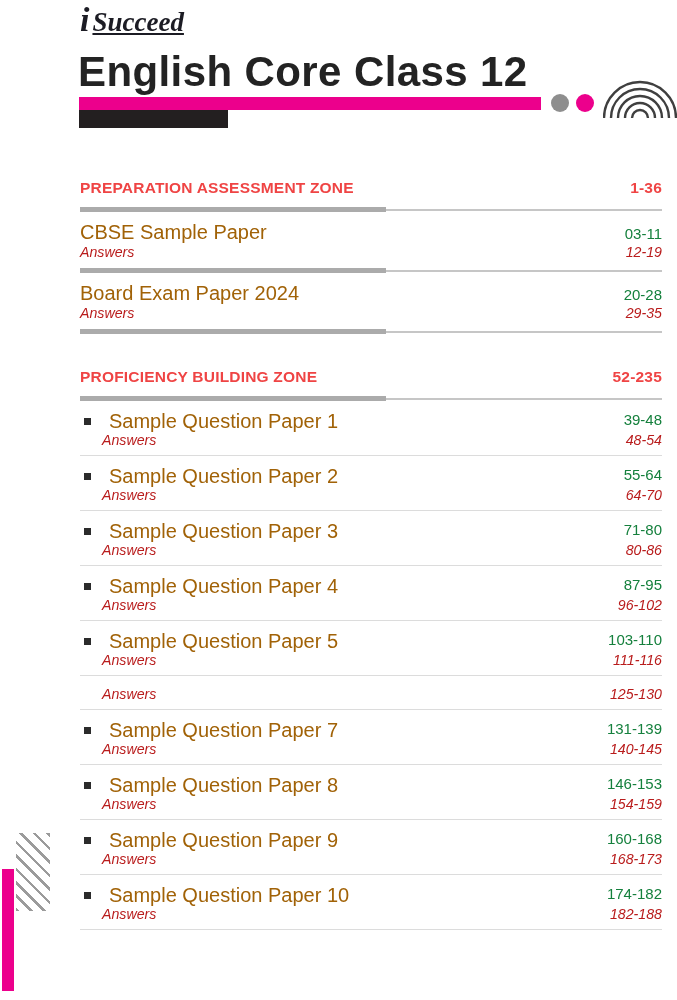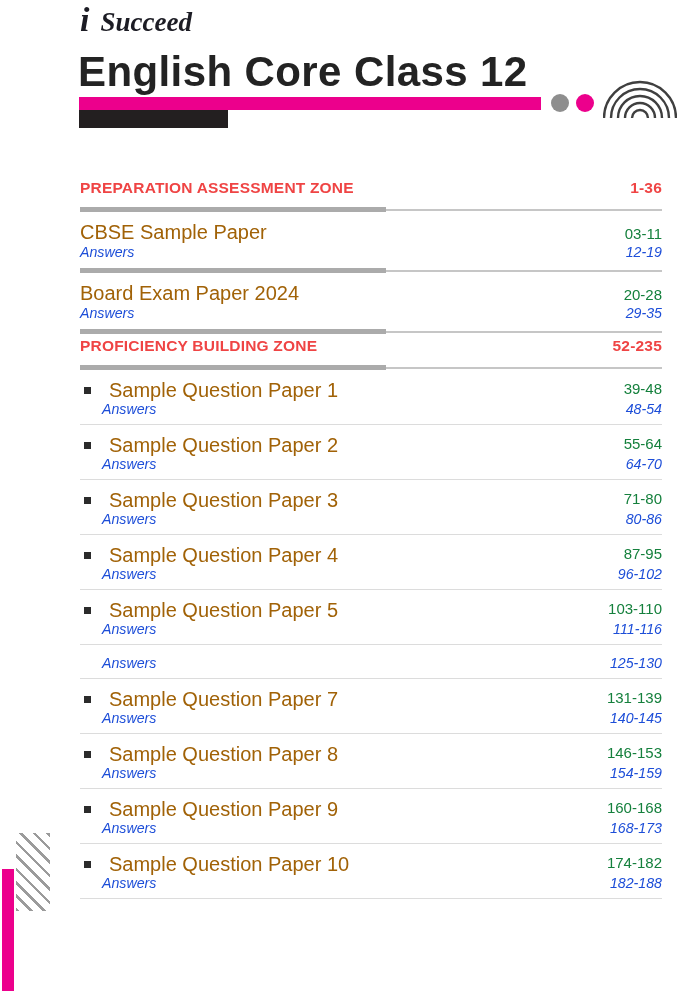--- a/index.html
+++ b/index.html
@@ -13,21 +13,21 @@
   }
 
   
   .logo{
     position:absolute;left:80px;top:2px;
     font-family:"Liberation Serif", serif;
     font-style:italic;font-weight:bold;
     color:#1c1c24;line-height:36px;white-space:nowrap;
   }
   .logo .logo-i{font-size:34px;}
-  .logo .logo-name{font-size:27px;margin-left:11px;}
+  .logo .logo-name{font-size:27px;margin-left:3px;text-decoration:underline;}
   .page-title{
     position:absolute;left:78px;top:48px;
     font-size:42px;font-weight:700;color:#232323;
     letter-spacing:0.4px;white-space:nowrap;
   }
   .accent-bar{position:absolute;left:79px;top:97px;width:462px;height:13px;background:#EC008C;}
   .dark-bar{position:absolute;left:79px;top:110px;width:149px;height:18px;background:#231F20;}
   .dot{position:absolute;top:94px;width:18px;height:18px;border-radius:50%;}
   .dot-gray{left:551px;background:#8E8E8E;}
   .dot-pink{left:576px;background:#EC008C;}
@@ -42,26 +42,26 @@
     line-height:20px;padding:2px 0 9px 0;letter-spacing:0.2px;
   }
   .rule{display:flex;align-items:center;height:5px;}
   .rule-thick{width:306px;height:5px;background:#ABABAB;}
   .rule-thin{flex:1;height:2px;background:#C6C6C6;}
 
   .row{display:flex;justify-content:space-between;align-items:baseline;}
   .item-label{font-size:20px;color:#a16207;line-height:19px;}
   .item-pg{font-size:15px;color:#15803d;line-height:19px;white-space:nowrap;}
   .answers-label,.answers-pg{
-    font-size:14.2px;font-style:italic;color:#1d4ed8;line-height:18px;
+    font-size:14.2px;font-style:italic;color:#b91c1c;line-height:18px;
   }
 
   .toc-item.plain{padding:11px 0 7px 0;}
 
-  .section-prof{}
+  .section-prof{margin-top:31px;}
   .toc-item.sqp{padding:9px 0 6px 0;border-bottom:1.5px solid #DCDCDC;}
   .sqp .title-left{display:flex;align-items:center;gap:7px;}
   .bullet{
     display:inline-block;width:7px;height:7px;background:#2b2b2b;
     margin:0 11px 0 4px;flex:0 0 auto;
   }
   .sqp .answers-row{padding-left:22px;}
 
   
   .hatch{

